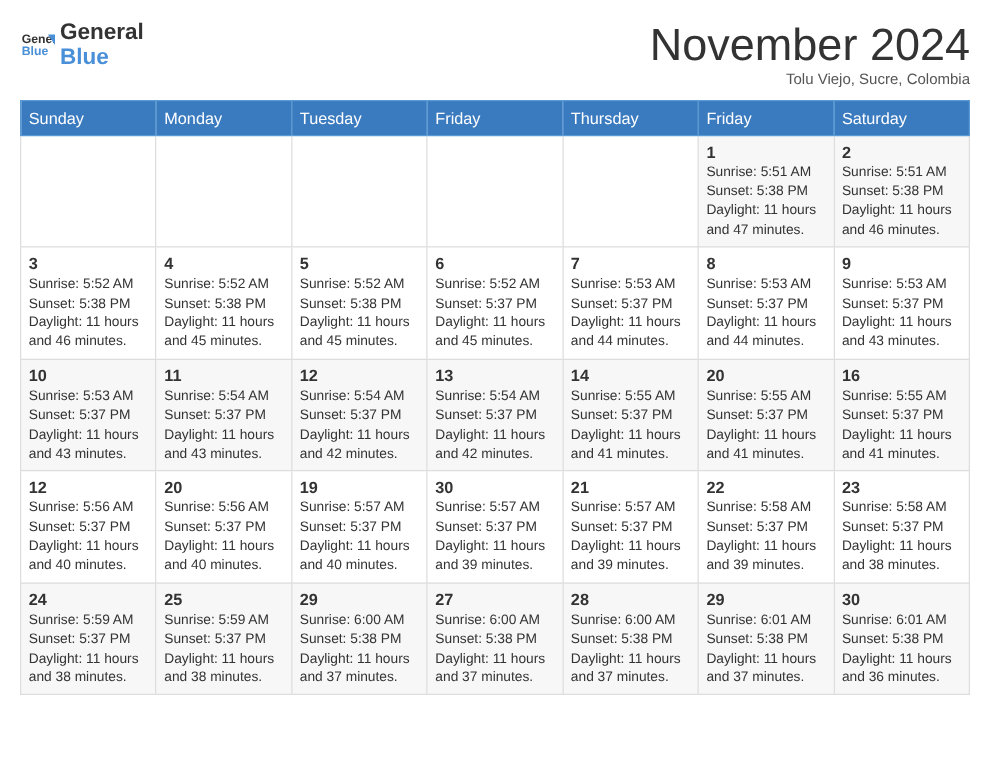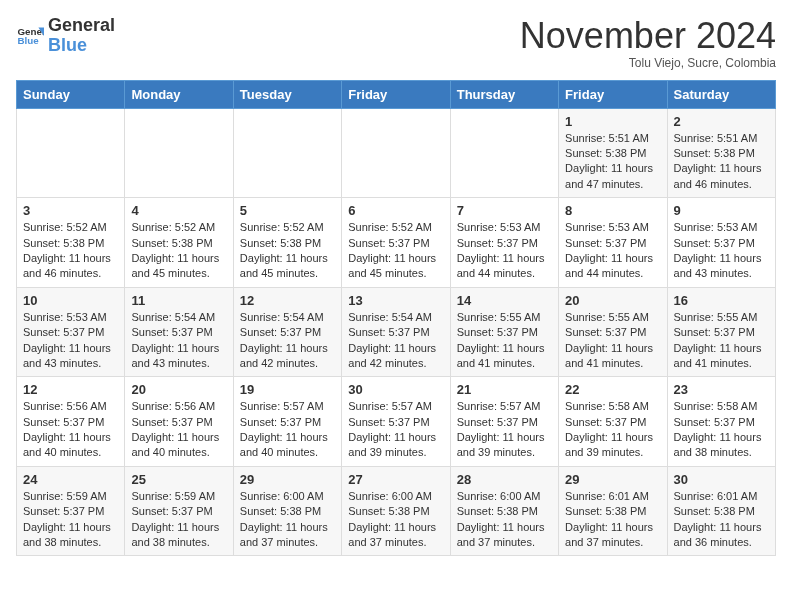--- a/index.html
+++ b/index.html
@@ -42,21 +42,21 @@
     table {
       width: 100%;
       border-collapse: collapse;
     }
     thead tr {
       background-color: #3a7abf;
       color: #fff;
     }
     thead th {
       font-size: 13px;
-      font-weight: bold;
+      font-weight: normal;
       padding: 6px 6px;
       text-align: left;
       border: 1px solid #5a9ad4;
     }
     tbody tr {
       border-bottom: 1px solid #ccc;
     }
     tbody td {
       vertical-align: top;
       padding: 5px 6px;

